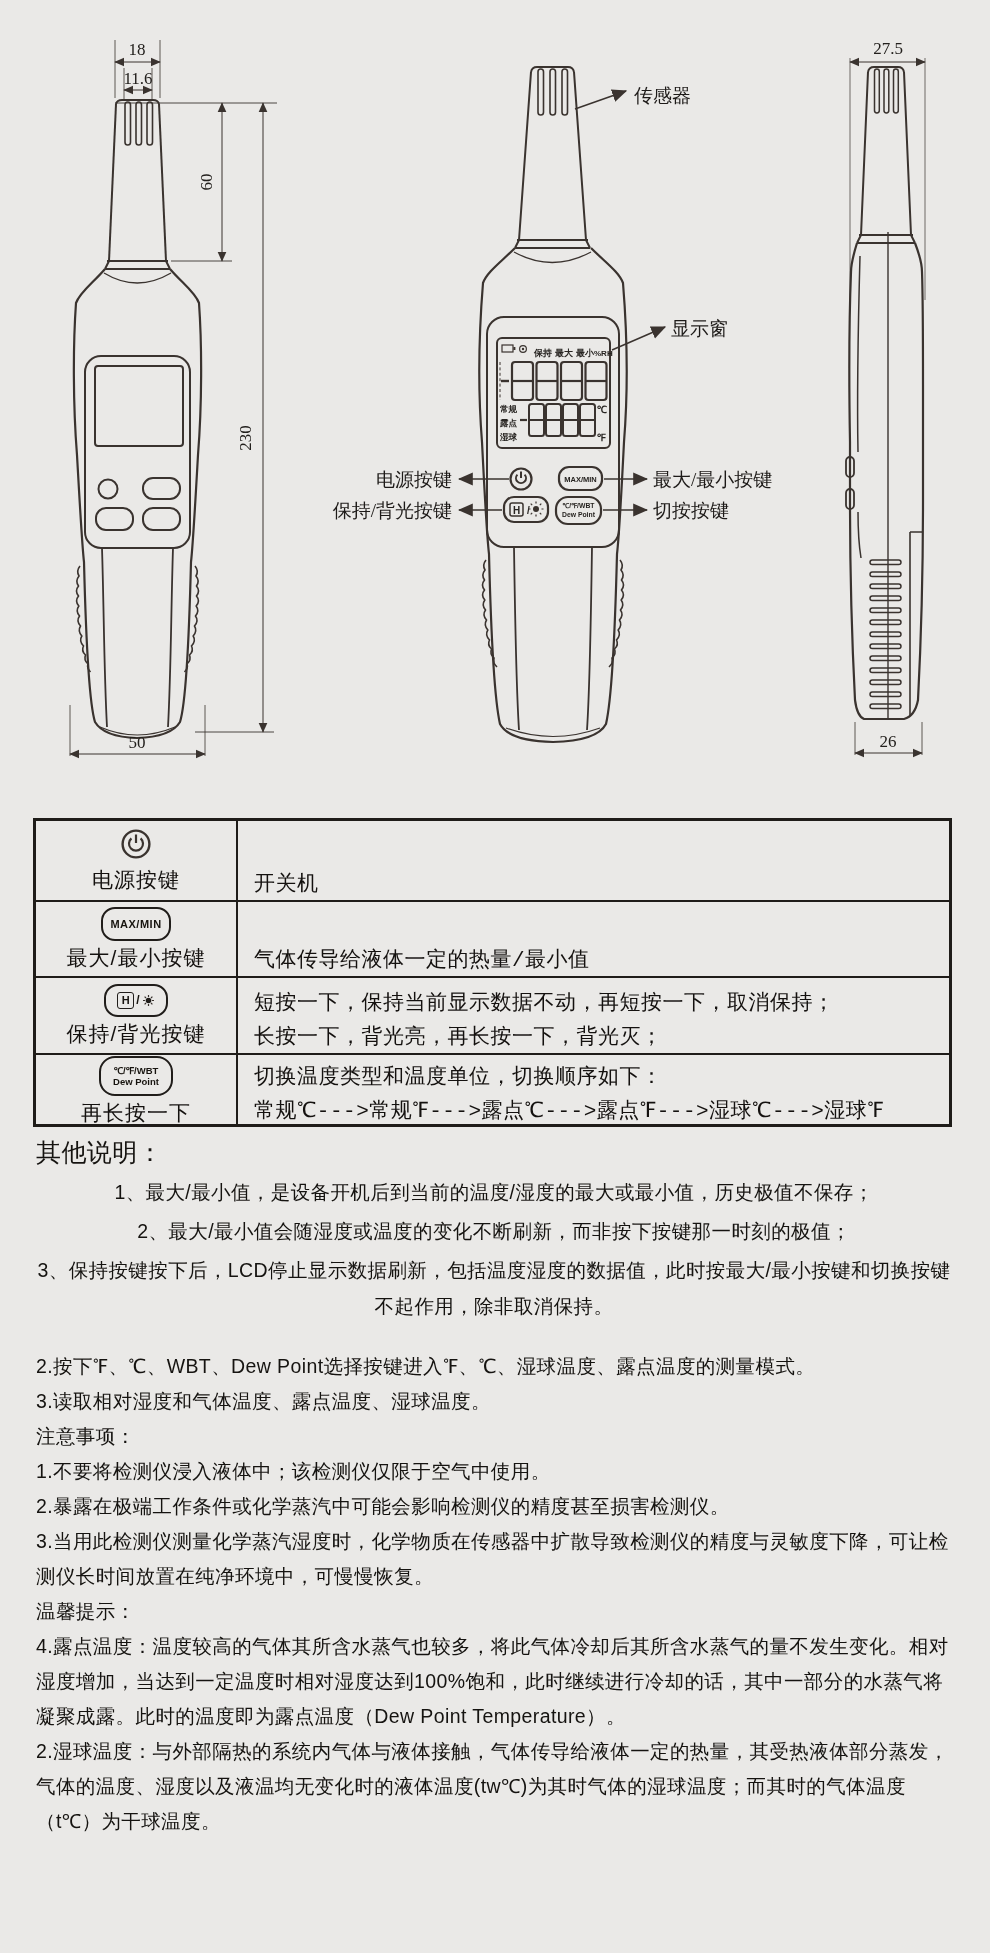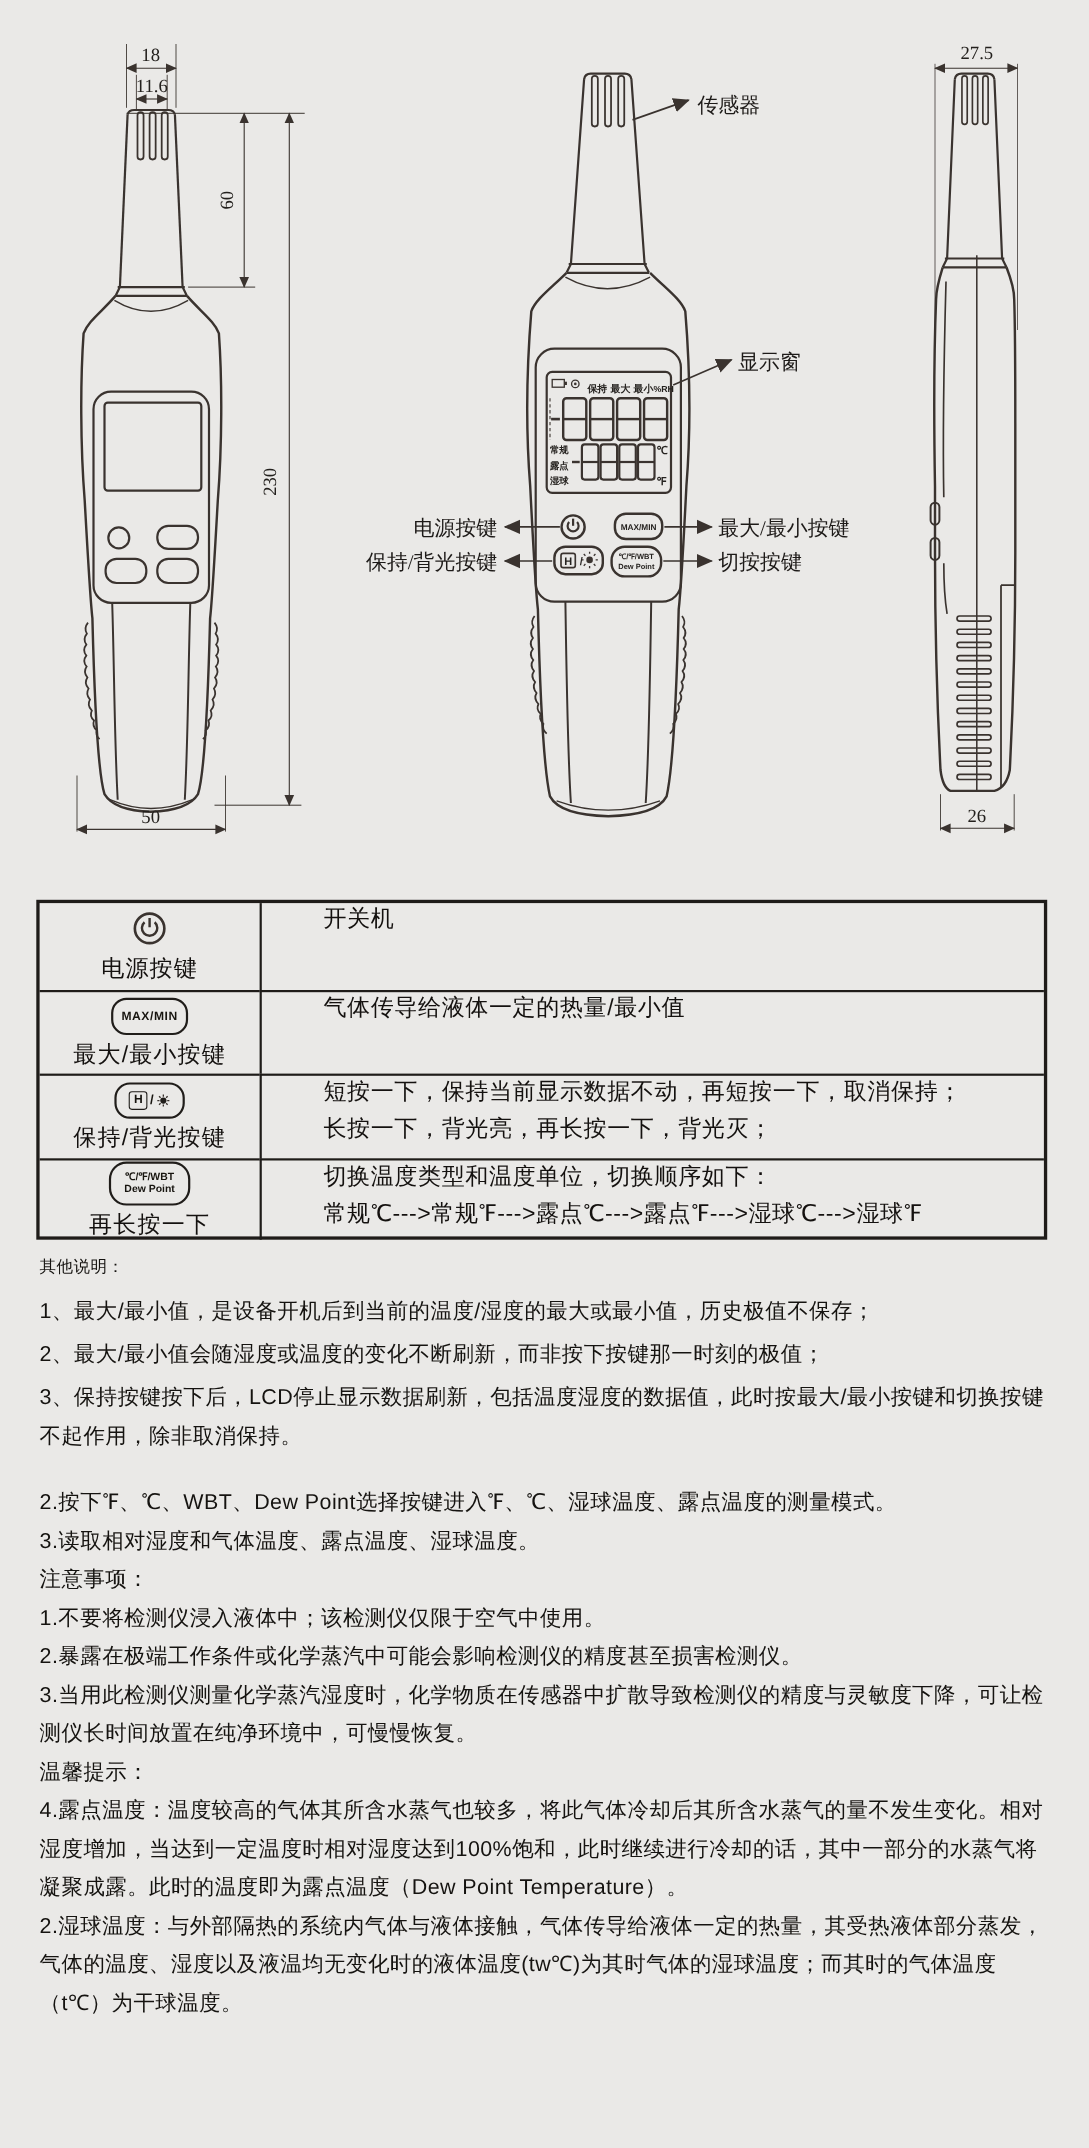--- a/index.html
+++ b/index.html
@@ -20,37 +20,37 @@
   #key-table{
     left:33px;top:818px;width:919px;height:309px;
     border:3px solid #1f1c19;box-sizing:border-box;
     display:grid;grid-template-columns:200px 1fr;
     grid-template-rows:79px 76px 77px 74px;
     background:transparent;
   }
   .kcell{border-top:2px solid #1f1c19;border-left:0;display:flex;flex-direction:column;
     align-items:center;justify-content:center;gap:3px;}
   .dcell{border-top:2px solid #1f1c19;border-left:2px solid #1f1c19;display:flex;
-    flex-direction:column;justify-content:flex-start;padding-left:56px;gap:4px;}
+    flex-direction:column;justify-content:flex-end;padding-left:16px;gap:4px;font-family:Liberation Mono, monospace;}
   .row0{border-top:0 !important;}
   .keyname{font-size:21px;letter-spacing:1px;color:#14110f;}
   .desc{font-size:21px;letter-spacing:0.5px;color:#14110f;line-height:30px;}
   .pill{border:2.2px solid #201d1a;border-radius:14px;display:flex;align-items:center;
     justify-content:center;background:transparent;color:#17140f;}
   .pill-maxmin{width:66px;height:30px;font-weight:bold;font-size:11px;letter-spacing:0.5px;}
   .pill-hold{width:60px;height:29px;gap:2px;font-weight:bold;font-size:12px;}
   .hbox{border:1.8px solid #201d1a;border-radius:3px;width:15px;height:15px;display:flex;
     align-items:center;justify-content:center;font-size:11px;font-weight:bold;}
   .pill-cf{width:70px;height:36px;flex-direction:column;line-height:11px;border-radius:16px;
     font-size:9.5px;font-weight:bold;gap:0px;}
   
   #notes-block{left:36px;top:1134px;width:916px;font-size:19.5px;line-height:36px;
     letter-spacing:0.4px;color:#151310;}
-  .sec-title{font-size:15px;margin:0 0 4px 0;}
-  .tpar{margin:0 0 3px 0;}
+  .sec-title{font-size:25px;margin:0 0 4px 0;}
+  .tpar{margin:0 0 3px 0;text-align:center;}
   .gap{height:22px;}
   .usage-par{line-height:35px;margin:0;}
 </style>
 </head>
 <body>
 
 <svg id="diagram" class="abs" viewBox="0 0 990 792">
   <defs>
     <marker id="arw" viewBox="0 0 10 10" refX="9.2" refY="5" markerWidth="10" markerHeight="10" orient="auto-start-reverse">
       <path d="M0,0.6 L10,5 L0,9.4 z" fill="#3a332f"></path>

